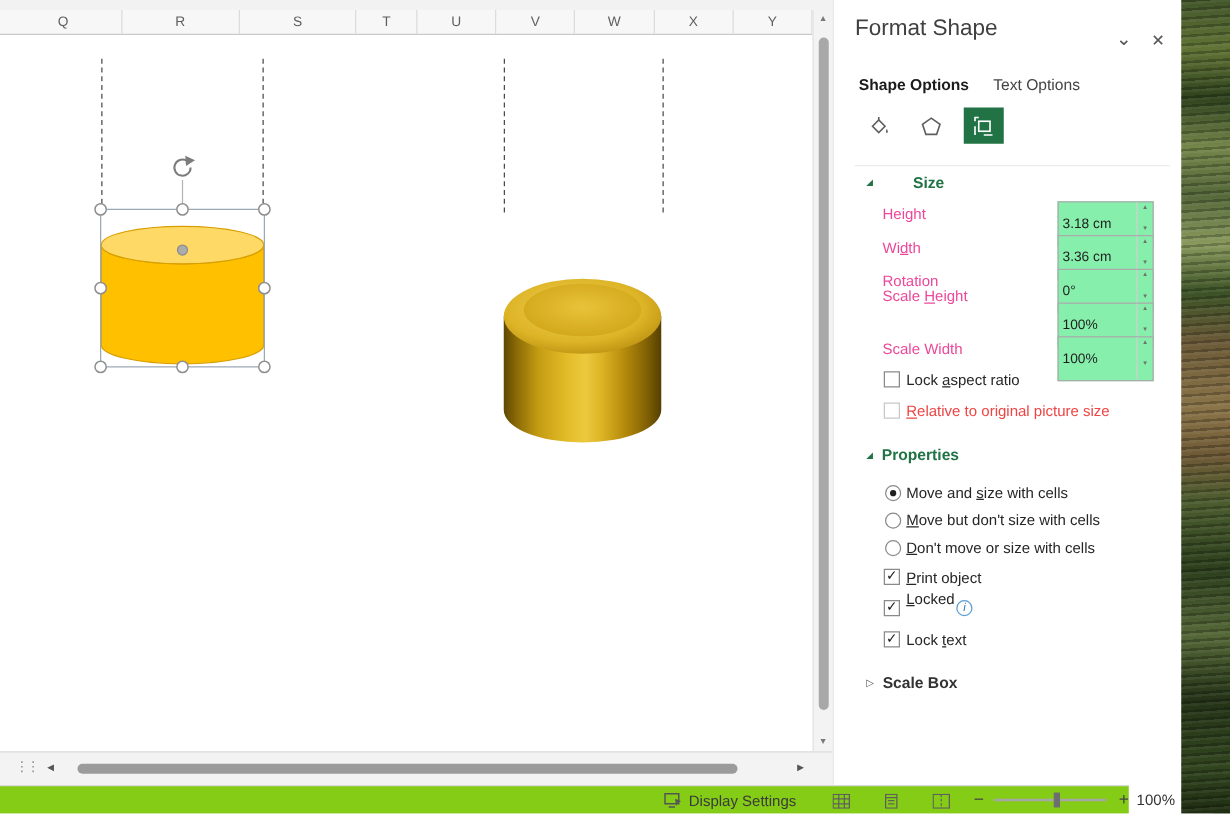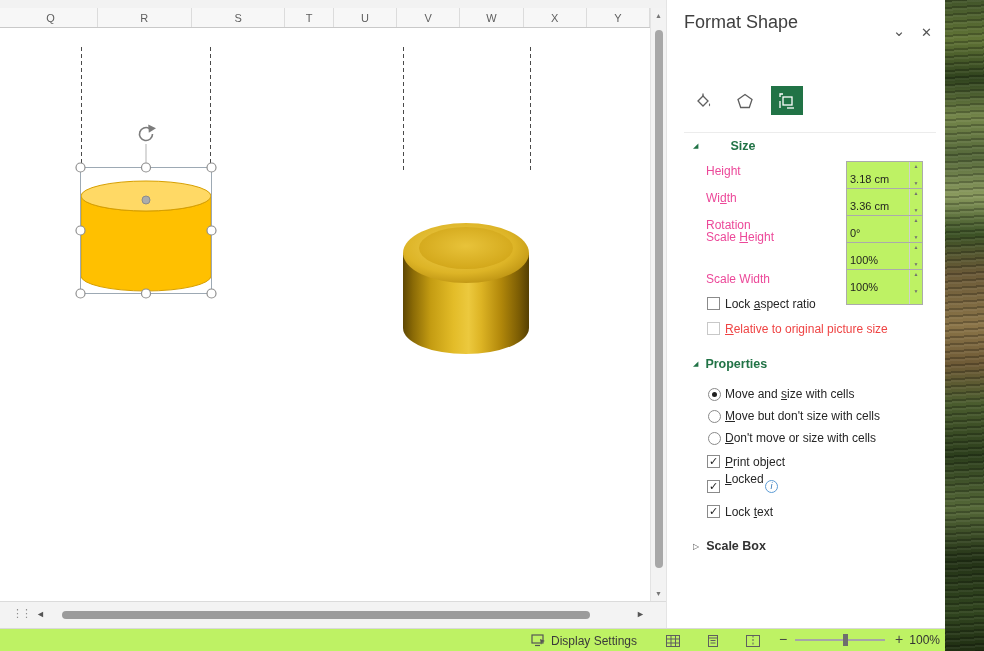--- a/index.html
+++ b/index.html
@@ -24,21 +24,21 @@
     border-left:1px solid #E3E3E3;}
   .v-arrow{position:absolute;left:0;width:15px;text-align:center;font-size:7px;color:#777;}
   .v-thumb{position:absolute;left:4px;top:22px;width:8px;height:538px;background:#A8A8A8;border-radius:4px;}
   .h-scroll{position:absolute;left:0;top:601px;width:666px;height:27px;background:#F3F3F3;
     border-top:1px solid #DBDBDB;}
   .h-dots{position:absolute;left:12px;top:5px;font-size:11px;color:#8f8f8f;letter-spacing:-2px;}
   .h-arrow{position:absolute;top:7px;font-size:9px;color:#555;}
   .h-thumb{position:absolute;left:62px;top:9px;width:528px;height:8px;background:#9B9B9B;border-radius:4px;}
 
   
-  .status{position:absolute;left:0;top:628px;width:983px;height:23px;background:#bef264;
+  .status{position:absolute;left:0;top:628px;width:903px;height:23px;background:#84cc16;
     border-top:1px solid #D9D9D9;font-size:12px;color:#3a3a3a;}
   .ds-group{position:absolute;left:531px;top:3px;display:flex;align-items:center;gap:5px;height:17px;}
   .view-btn{position:absolute;top:2px;width:26px;height:19px;display:flex;align-items:center;justify-content:center;}
   .zoom-out{position:absolute;left:777px;top:2px;font-size:14px;color:#444;width:12px;text-align:center;}
   .zoom-in{position:absolute;left:893px;top:2px;font-size:14px;color:#444;width:12px;text-align:center;}
   .zoom-track{position:absolute;left:795px;top:10px;width:90px;height:2px;background:#A6A6A6;}
   .zoom-thumb{position:absolute;left:843px;top:5px;width:5px;height:12px;background:#6e6e6e;}
   .zoom-label{position:absolute;left:908px;top:4px;width:32px;text-align:right;color:#333;}
 
   
@@ -55,21 +55,21 @@
   .icon-btn.selected{background:#217346;}
   .pane-divider{position:absolute;left:17px;width:252px;top:132px;border-top:1px solid #ECECEC;}
   .section-h{position:absolute;left:26px;font-size:12.5px;font-weight:600;color:#217346;
     display:flex;align-items:center;gap:7px;}
   .section-h .tri{font-size:7px;color:#217346;}
   .section-h.dark{color:#333;}
   .section-h.dark .tri{color:#555;font-size:8px;}
   .f-label{position:absolute;left:39px;font-size:12px;color:#ec4899;white-space:nowrap;}
   .accel{text-decoration:underline;}
   .f-input{position:absolute;left:179px;width:77px;height:36px;border:1px solid #ABABAB;
-    background:#bef264;display:flex;}
+    background:#86efac;display:flex;}
   .f-input input{flex:1;min-width:0;border:none;outline:none;font-size:11px;
     font-family:inherit;padding:0 3px;color:#1f1f1f;background:transparent;}
   .spin{width:13px;border-left:1px solid #CFCFCF;display:flex;flex-direction:column;}
   .spin span{flex:1;font-size:5px;color:#707070;text-align:center;line-height:9px;}
   .cb{position:absolute;left:40px;width:13px;height:13px;border:1px solid #8a8a8a;background:#fff;
     font-size:11px;line-height:11px;text-align:center;color:#1a1a1a;font-weight:bold;}
   .cb.disabled{border-color:#C8C8C8;}
   .radio{position:absolute;left:41px;width:13px;height:13px;border:1px solid #8a8a8a;
     border-radius:50%;background:#fff;}
   .radio-dot{position:absolute;left:3px;top:3px;width:5px;height:5px;background:#1f1f1f;border-radius:50%;}
@@ -241,20 +241,24 @@
     <div class="zoom-thumb"></div>
     <span class="zoom-in">+</span>
     <span class="zoom-label">100%</span>
   </div>
 
   <div class="pane">
     <div class="pane-title">Format Shape</div>
     <span class="pane-chevron">⌄</span>
     <span class="pane-close">✕</span>
 
+    <div class="tabs">
+      <span class="tab selected">Shape Options</span>
+      <span class="tab">Text Options</span>
+    </div>
 
     <div class="icon-row">
       <div class="icon-btn">
         <svg width="18" height="18" viewBox="0 0 18 18">
           <path d="M4 9 L9 4 L14 9 L9 14 Z" fill="none" stroke="#5f5f5f" stroke-width="1.3"></path>
           <path d="M9 4 L9 1.5" stroke="#5f5f5f" stroke-width="1.3"></path>
           <path d="M15.5 11 q1.5 2.5 0 3.6 q-1.5 -1.1 0 -3.6" fill="#5f5f5f"></path>
         </svg>
       </div>
       <div class="icon-btn">

